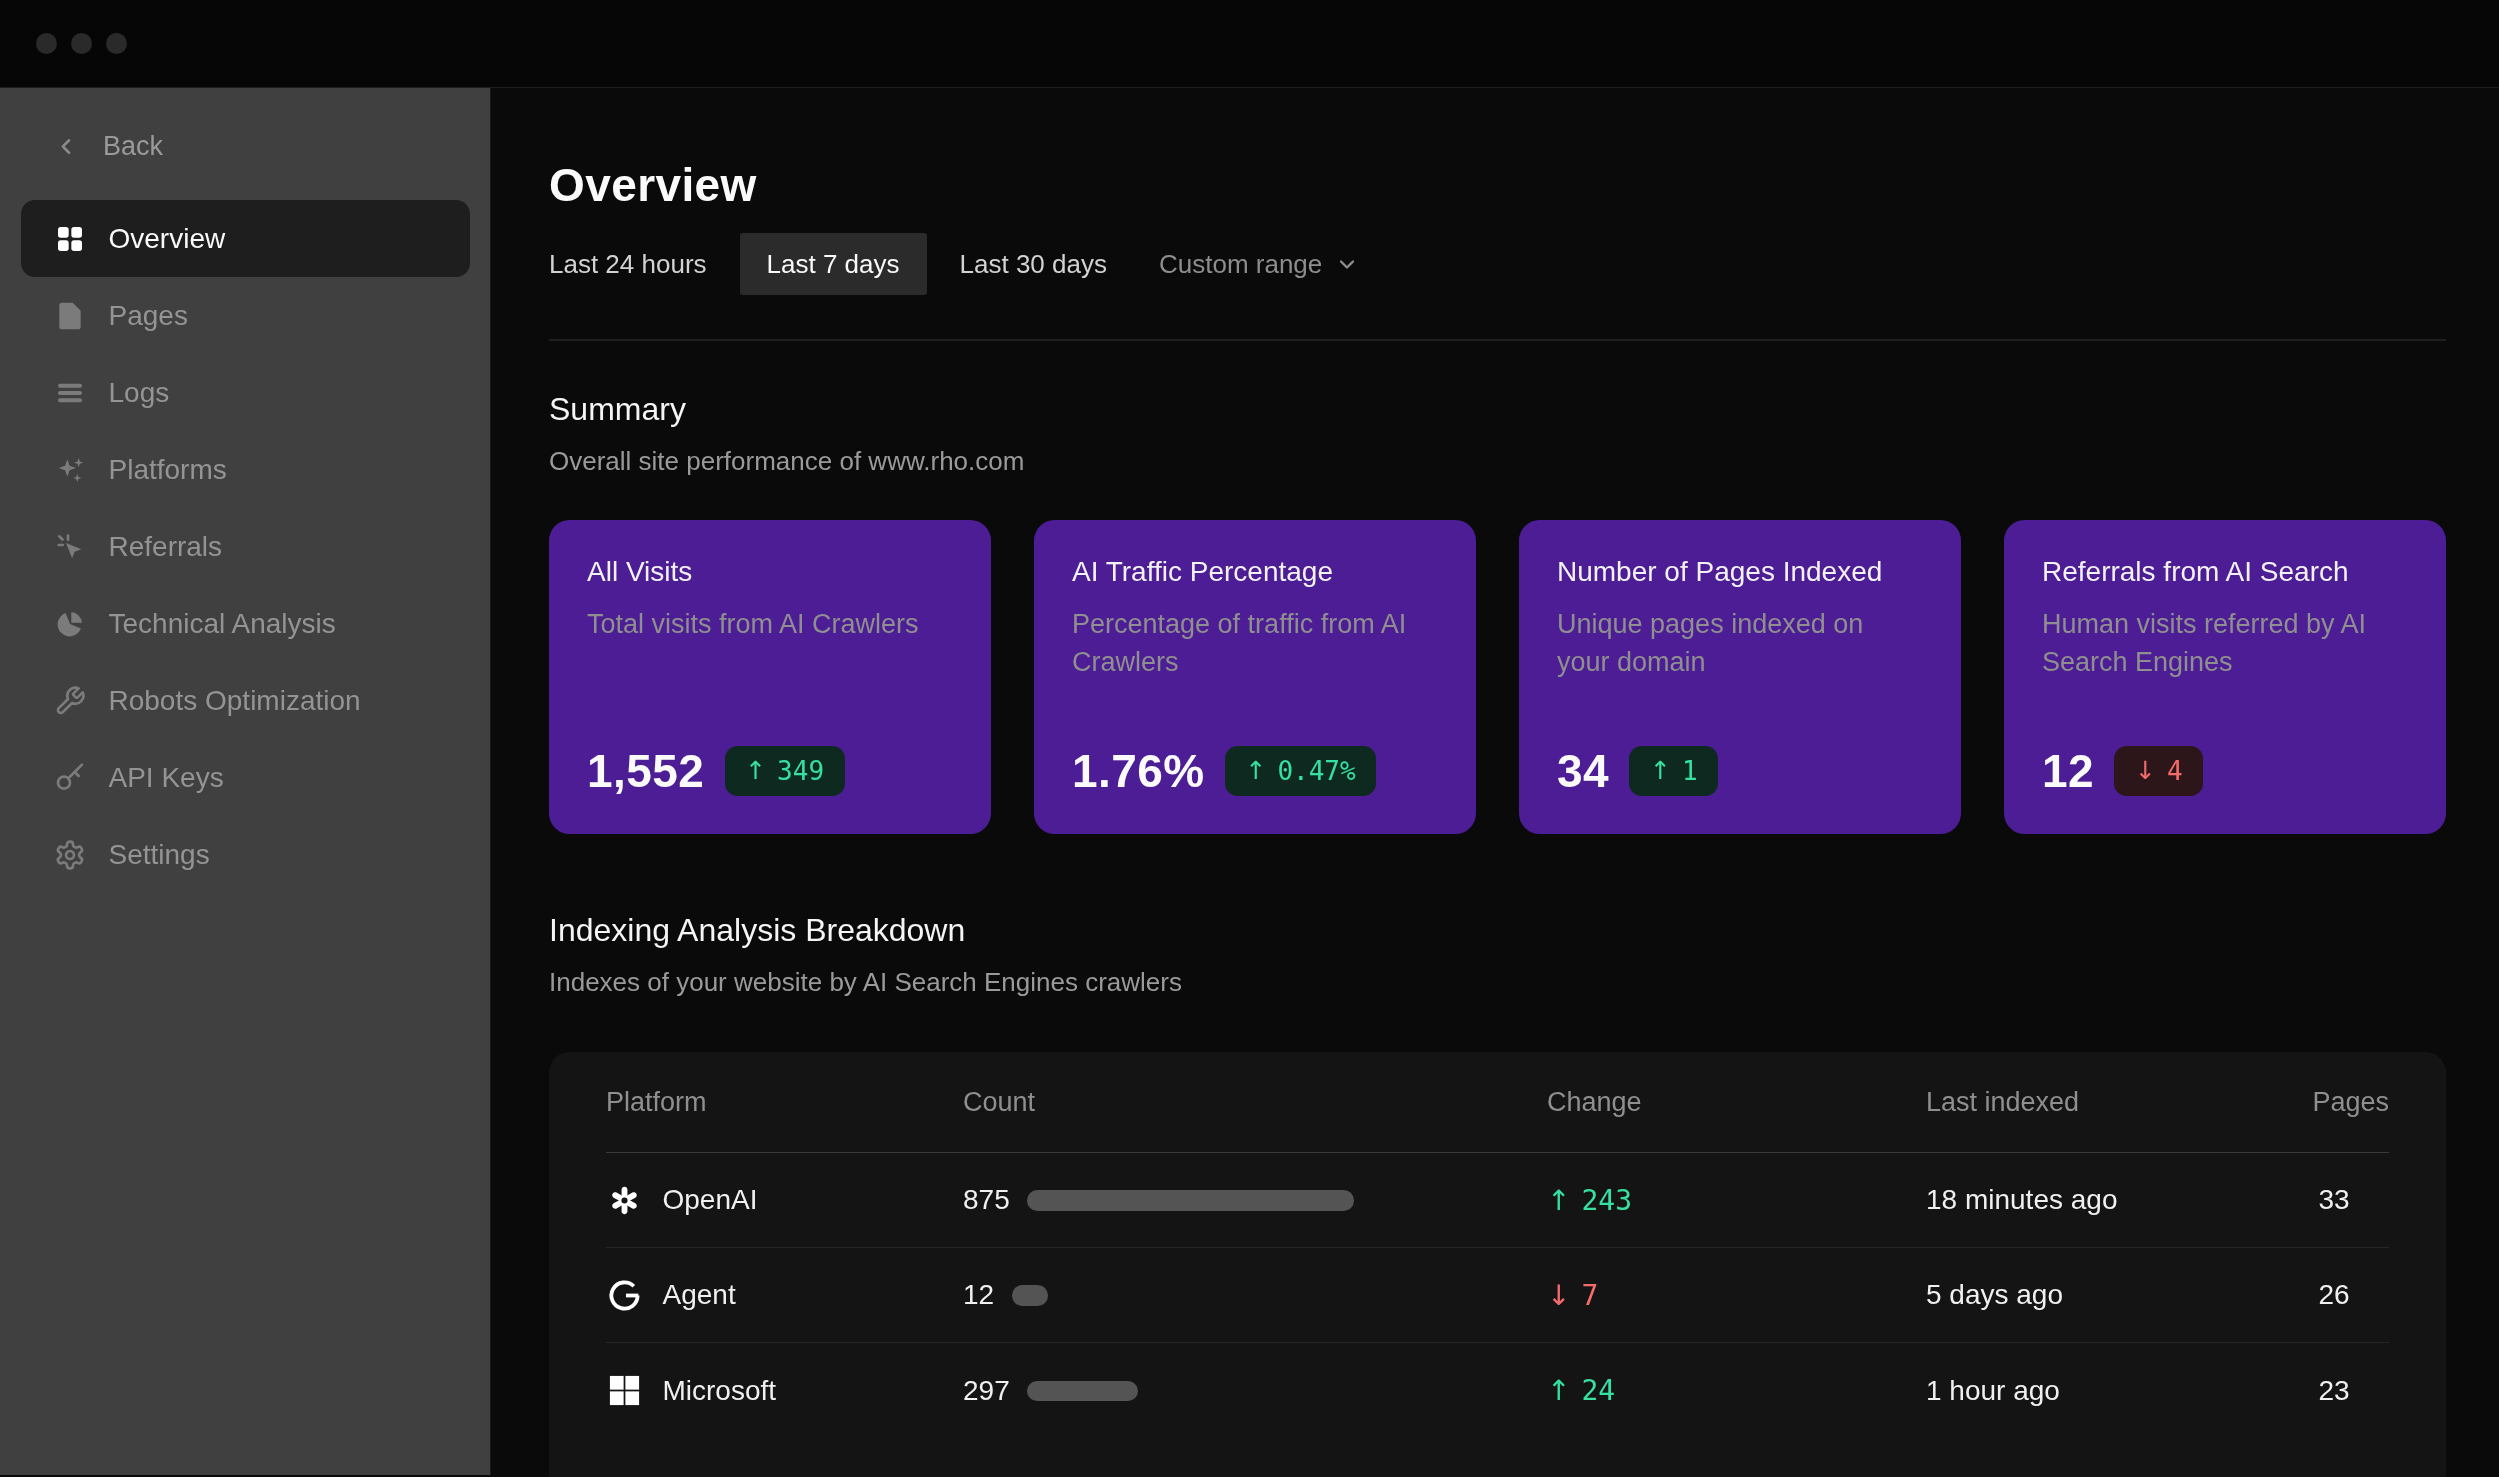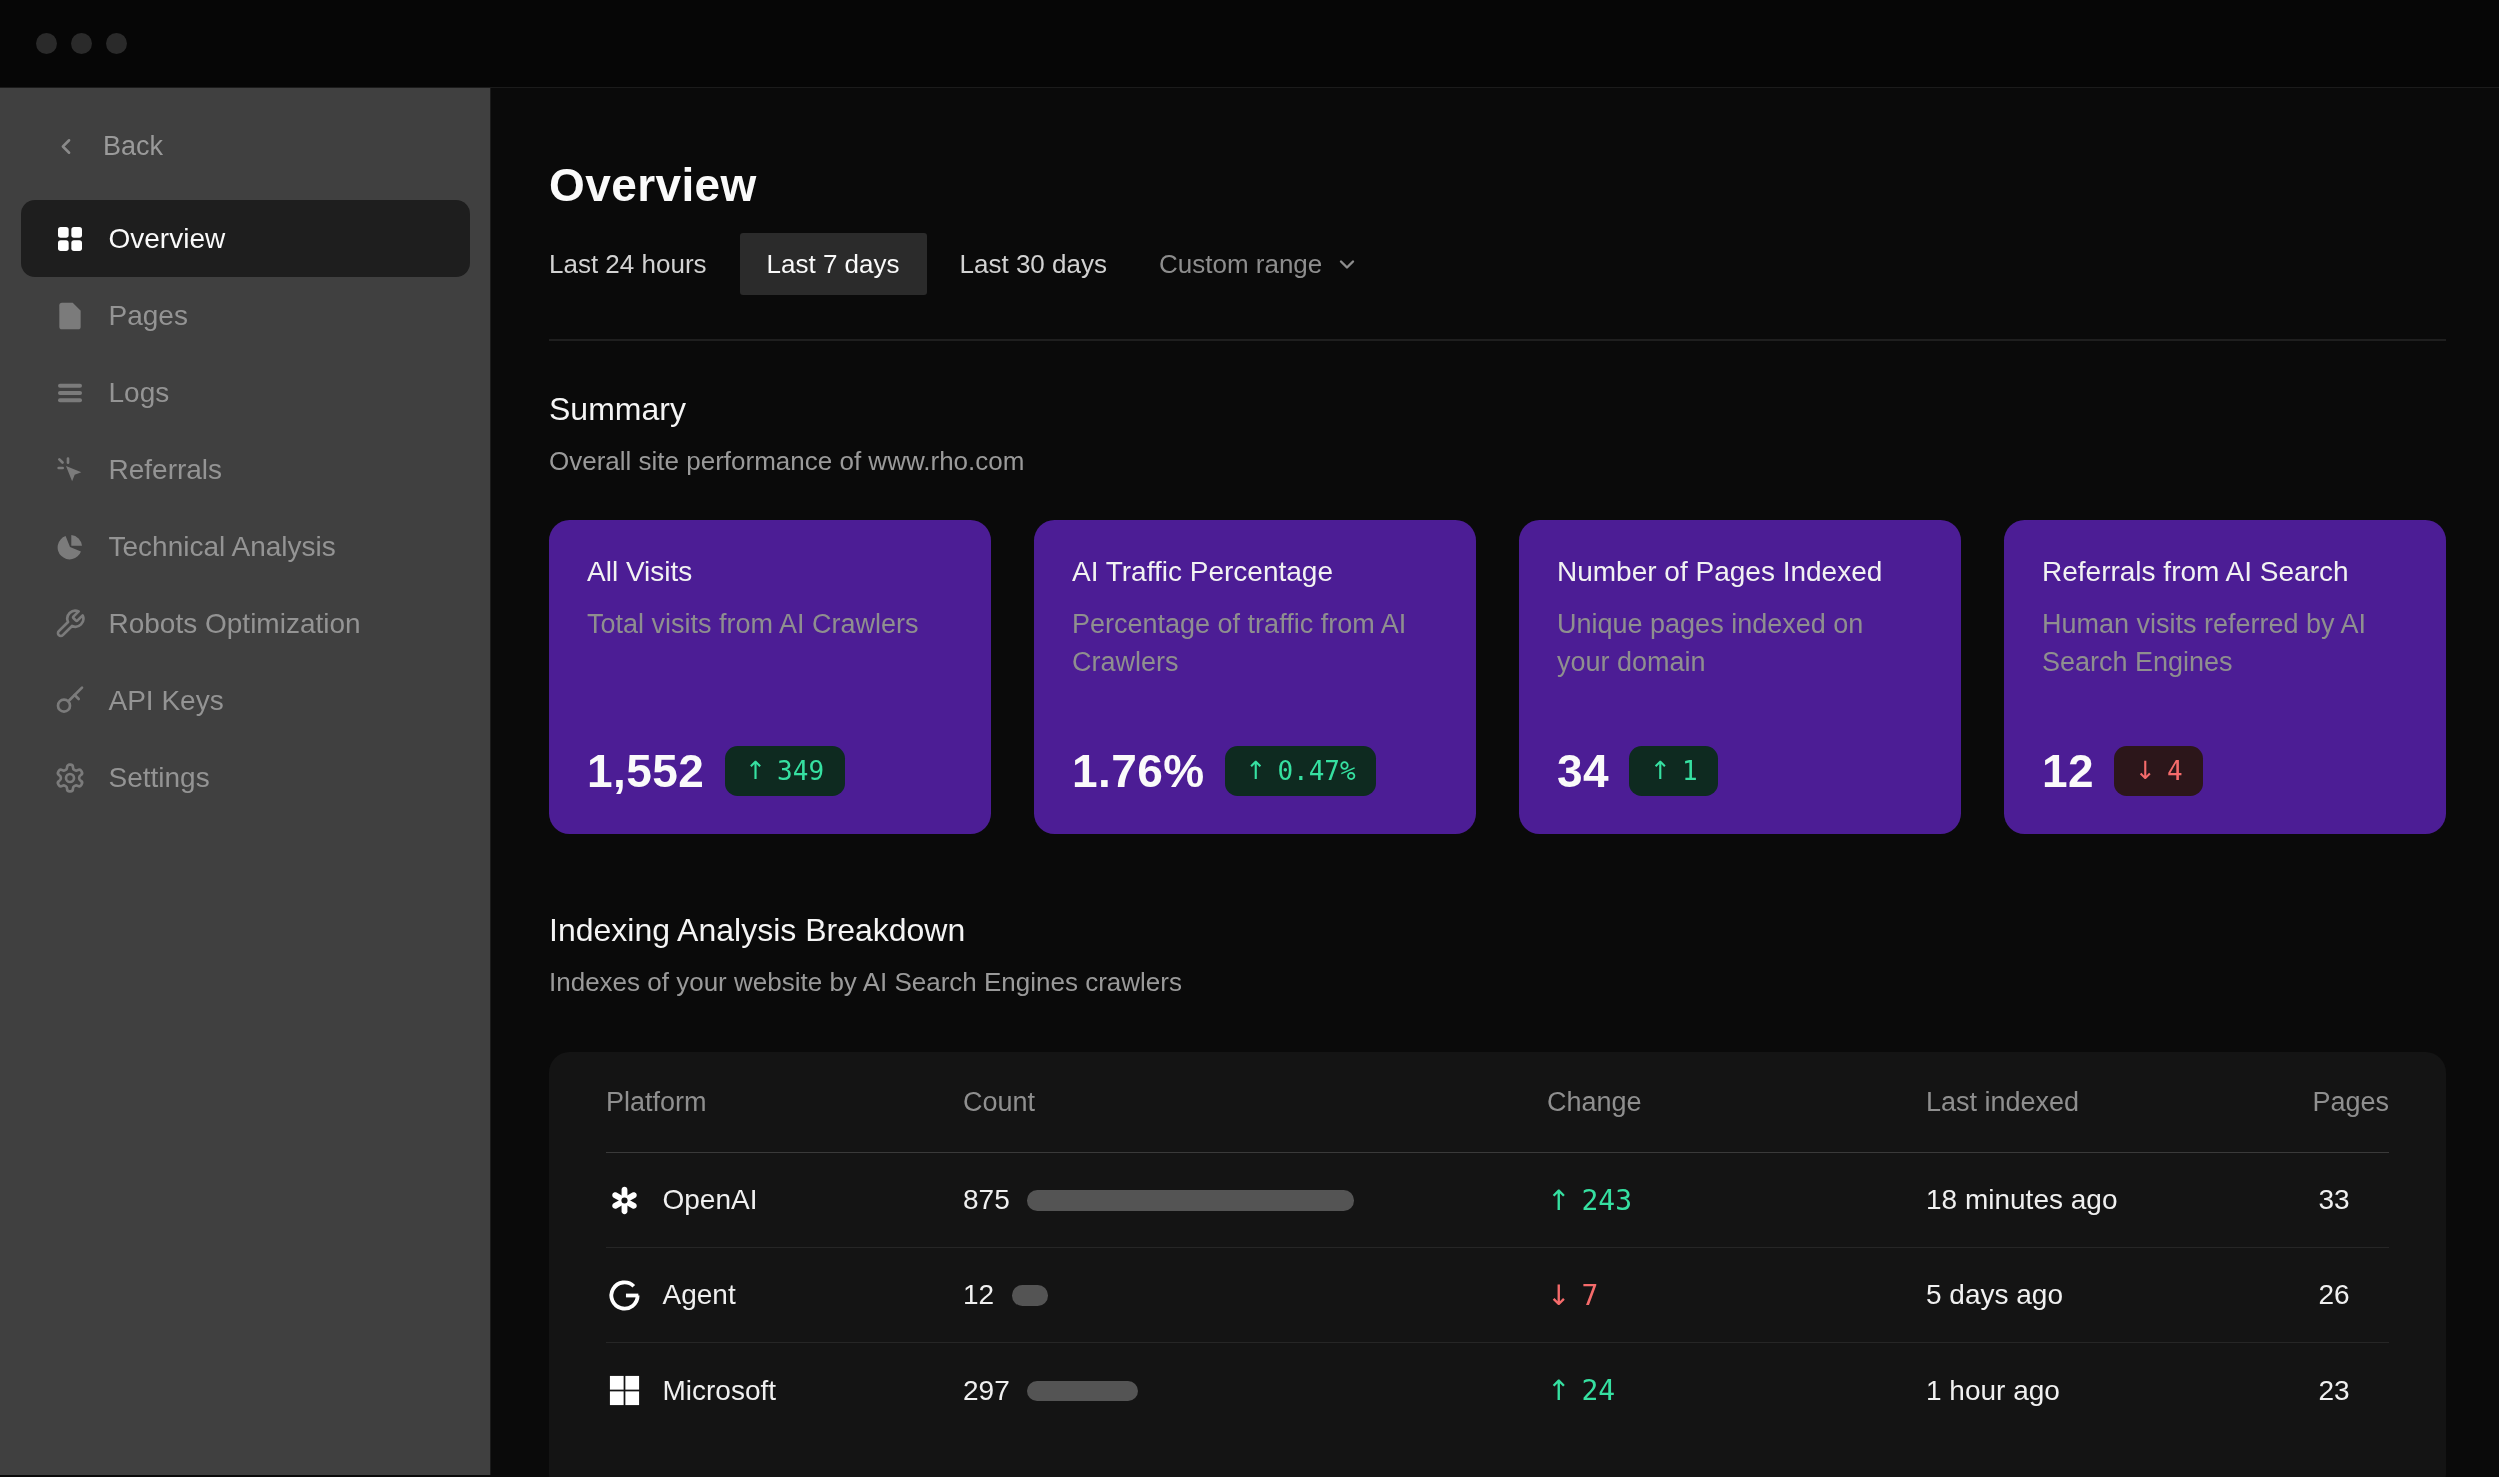--- a/index.html
+++ b/index.html
@@ -138,20 +138,30 @@
               <rect class="fl" x="3" y="5" width="18" height="3" rx="1.5"></rect>
               <rect class="fl" x="3" y="10.5" width="18" height="3" rx="1.5"></rect>
               <rect class="fl" x="3" y="16" width="18" height="3" rx="1.5"></rect>
             </svg>
           </span>
           <span>Logs</span>
         </div>
         <div class="nav-item">
           <span class="ic">
             <svg viewBox="0 0 24 24">
+              <path class="fl" d="M10 4l1.7 4.8L16.5 10.5 11.7 12.2 10 17l-1.7-4.8L3.5 10.5 8.3 8.8z"></path>
+              <path class="fl" d="M18.5 3l.9 2.6L22 6.5l-2.6.9L18.5 10l-.9-2.6L15 6.5l2.6-.9z"></path>
+              <path class="fl" d="M17.5 15l.8 2.2 2.2.8-2.2.8-.8 2.2-.8-2.2-2.2-.8 2.2-.8z"></path>
+            </svg>
+          </span>
+          <span>Platforms</span>
+        </div>
+        <div class="nav-item">
+          <span class="ic">
+            <svg viewBox="0 0 24 24">
               <path class="st" d="M4 4l2.4 2.4"></path>
               <path class="st" d="M3.5 10.5h3"></path>
               <path class="st" d="M10.5 3.5v3"></path>
               <path class="fl" d="M9 9l11.5 4.6-5 1.9-1.9 5z"></path>
             </svg>
           </span>
           <span>Referrals</span>
         </div>
         <div class="nav-item">
           <span class="ic">

